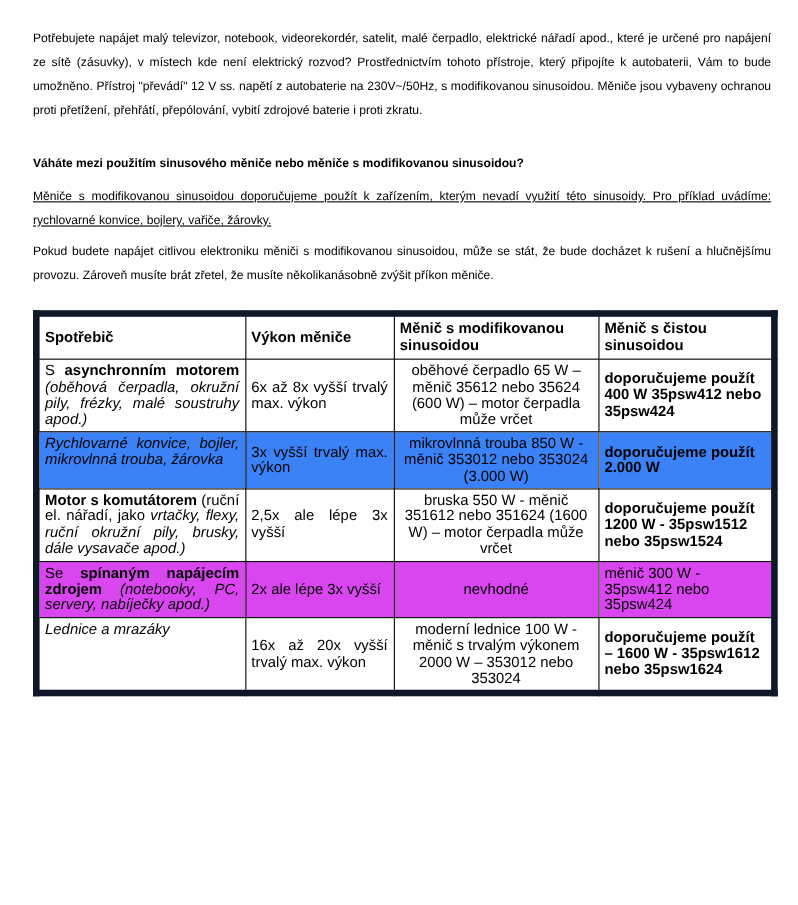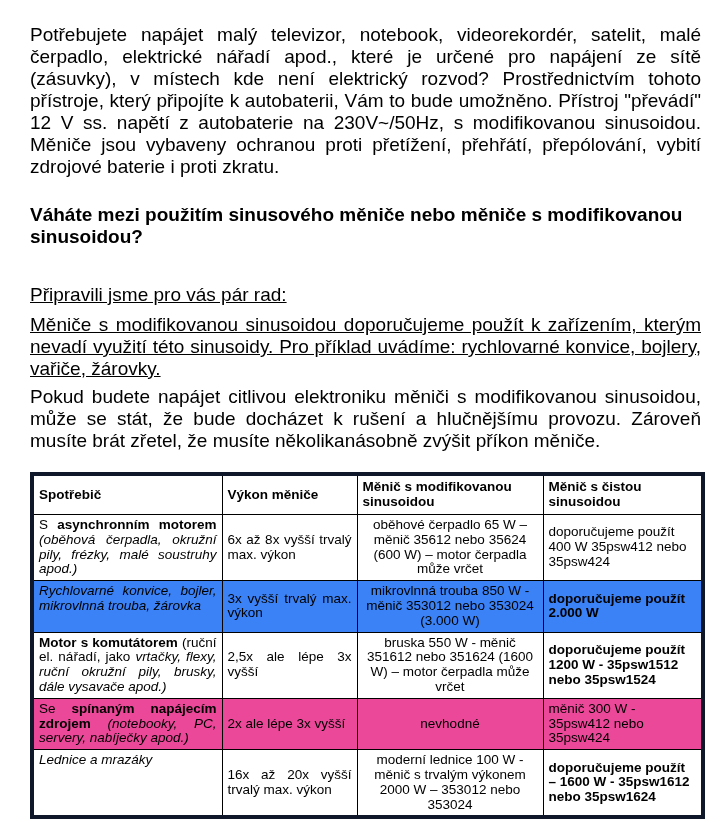--- a/index.html
+++ b/index.html
@@ -6,36 +6,36 @@
   body {
     width: 725px;
     height: 823px;
     background: #ffffff;
     color: #000000;
     font-family: "Liberation Sans", sans-serif;
     overflow: hidden;
   }
   .page { padding: 24px 24px 0 30px; width: 671px; }
   .para {
-    font-size: 19px;
+    font-size: 11px;
     line-height: 22px;
     margin: 0;
     text-align: justify;
   }
   .question { font-weight: bold; margin-top: 26px; text-align: left; }
   .tips { text-decoration: underline; margin-top: 36px; text-align: left; }
   .p2 { margin-top: 8px; text-decoration: underline; }
   .p3 { margin-top: 6px; }
   .p4 { margin-top: 6px; }
   table.appliances {
     margin-top: 20px;
     border-collapse: collapse;
     table-layout: fixed;
     width: 671px;
-    border: 4px solid #0f172a;
+    border: 6px solid #0f172a;
     font-size: 13.5px;
     line-height: 14.8px;
   }
   table.appliances th, table.appliances td {
     border: 1px solid #000000;
     padding: 3px 5px 3px 5px;
     overflow: hidden;
   }
   table.appliances th {
     font-weight: bold;
@@ -50,21 +50,20 @@
 </style>
 </head>
 <body>
 
 <div class="page">
 
   <p class="para">Potřebujete napájet malý televizor, notebook, videorekordér, satelit, malé čerpadlo, elektrické nářadí apod., které je určené pro napájení ze sítě (zásuvky), v místech kde není elektrický rozvod? Prostřednictvím tohoto přístroje, který připojíte k autobaterii, Vám to bude umožněno. Přístroj "převádí" 12 V ss. napětí z autobaterie na 230V~/50Hz, s modifikovanou sinusoidou. Měniče jsou vybaveny ochranou proti přetížení, přehřátí, přepólování, vybití zdrojové baterie i proti zkratu.</p>
 
   <p class="para question">Váháte mezi použitím sinusového měniče nebo měniče s modifikovanou sinusoidou?</p>
 
-  <p class="para tips">Připravili jsme pro vás pár rad:</p>
 
   <p class="para p2">Měniče s modifikovanou sinusoidou doporučujeme použít k zařízením, kterým nevadí využití této sinusoidy. Pro příklad uvádíme: rychlovarné konvice, bojlery, vařiče, žárovky.</p>
 
 
   <p class="para p4">Pokud budete napájet citlivou elektroniku měniči s modifikovanou sinusoidou, může se stát, že bude docházet k rušení a hlučnějšímu provozu. Zároveň musíte brát zřetel, že musíte několikanásobně zvýšit příkon měniče.</p>
 
   <table class="appliances">
     <colgroup>
       <col style="width:190px">
       <col style="width:135px">
@@ -77,35 +76,35 @@
         <th>Výkon měniče</th>
         <th>Měnič s modifikovanou sinusoidou</th>
         <th>Měnič s čistou sinusoidou</th>
       </tr>
     </thead>
     <tbody id="table-body">
         <tr>
           <td class="c0"><span>S </span><span style="font-weight: bold;">asynchronním motorem</span><span> </span><span style="font-style: italic;">(oběhová čerpadla, okružní pily, frézky, malé soustruhy apod.)</span></td>
           <td class="c1"><span>6x až 8x vyšší trvalý max. výkon</span></td>
           <td class="c2"><span>oběhové čerpadlo 65 W – měnič 35612 nebo 35624 (600 W) – motor čerpadla může vrčet</span></td>
-          <td class="c3"><span style="font-weight: normal; text-align: center;">doporučujeme použít 400 W 35psw412 nebo 35psw424</span></td>
+          <td class="c3"><span style="font-weight: bold; text-align: center;">doporučujeme použít 400 W 35psw412 nebo 35psw424</span></td>
         </tr>
         <tr style="background: #3b82f6;">
           <td class="c0"><span style="font-style: italic;">Rychlovarné konvice, bojler, mikrovlnná trouba, žárovka</span></td>
           <td class="c1"><span>3x vyšší trvalý max. výkon</span></td>
           <td class="c2"><span>mikrovlnná trouba 850 W - měnič 353012 nebo 353024 (3.000 W)</span></td>
           <td class="c3"><span style="font-weight: bold;">doporučujeme použít 2.000 W</span></td>
         </tr>
         <tr>
           <td class="c0"><span style="font-weight: bold;">Motor s komutátorem</span><span> (ruční el. nářadí, jako </span><span style="font-style: italic;">vrtačky, flexy, ruční okružní pily, brusky, dále vysavače apod.)</span></td>
           <td class="c1"><span>2,5x ale lépe 3x vyšší</span></td>
           <td class="c2"><span>bruska 550 W - měnič 351612 nebo 351624 (1600 W) – motor čerpadla může vrčet</span></td>
           <td class="c3"><span style="font-weight: bold;">doporučujeme použít 1200 W - 35psw1512 nebo 35psw1524</span></td>
         </tr>
-        <tr style="background: #ec4899; margin-left: 35px;">
+        <tr style="background: #d946ef; margin-left: 35px;">
           <td class="c0"><span>Se </span><span style="font-weight: bold;">spínaným napájecím zdrojem</span><span> </span><span style="font-style: italic;">(notebooky, PC, servery, nabíječky apod.)</span></td>
           <td class="c1"><span>2x ale lépe 3x vyšší</span></td>
           <td class="c2"><span>nevhodné</span></td>
           <td class="c3"><span>měnič 300 W - 35psw412 nebo 35psw424</span></td>
         </tr>
         <tr>
           <td class="c0"><span style="font-style: italic;">Lednice a mrazáky</span></td>
           <td class="c1"><span>16x až 20x vyšší trvalý max. výkon</span></td>
           <td class="c2"><span>moderní lednice 100 W - měnič s trvalým výkonem 2000 W – 353012 nebo 353024</span></td>
           <td class="c3"><span style="font-weight: bold;">doporučujeme použít – 1600 W - 35psw1612 nebo 35psw1624</span></td>

